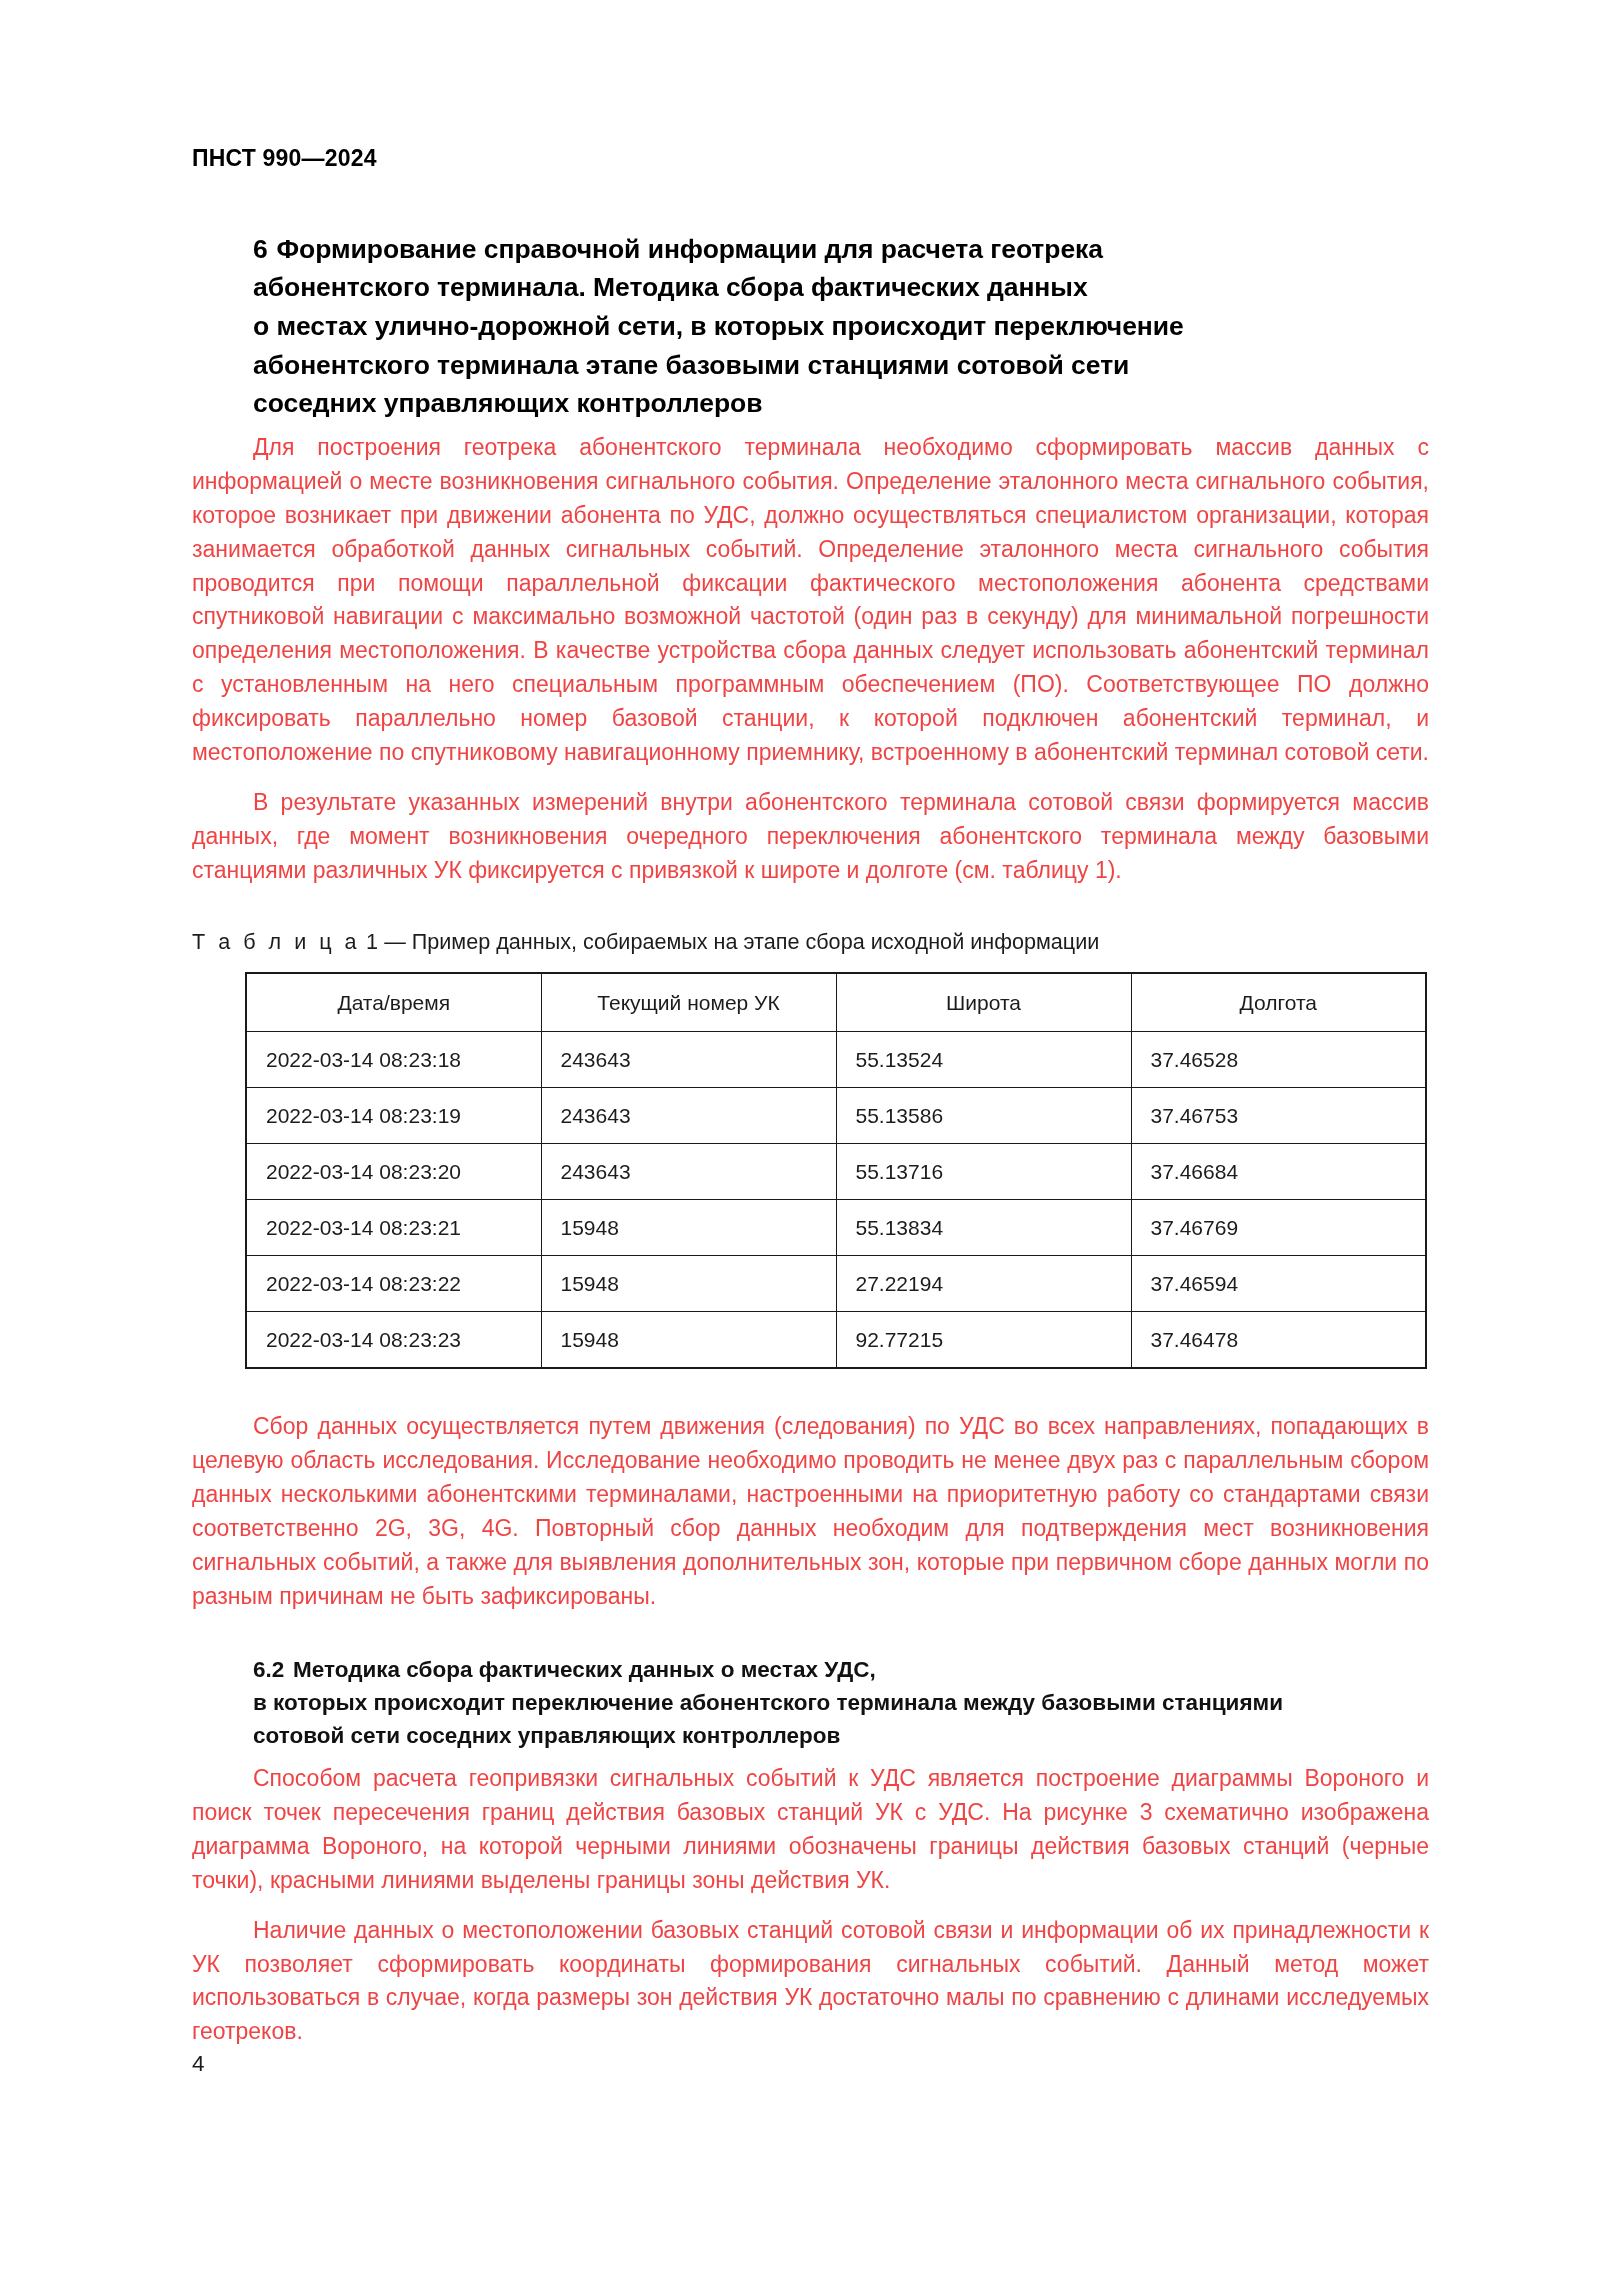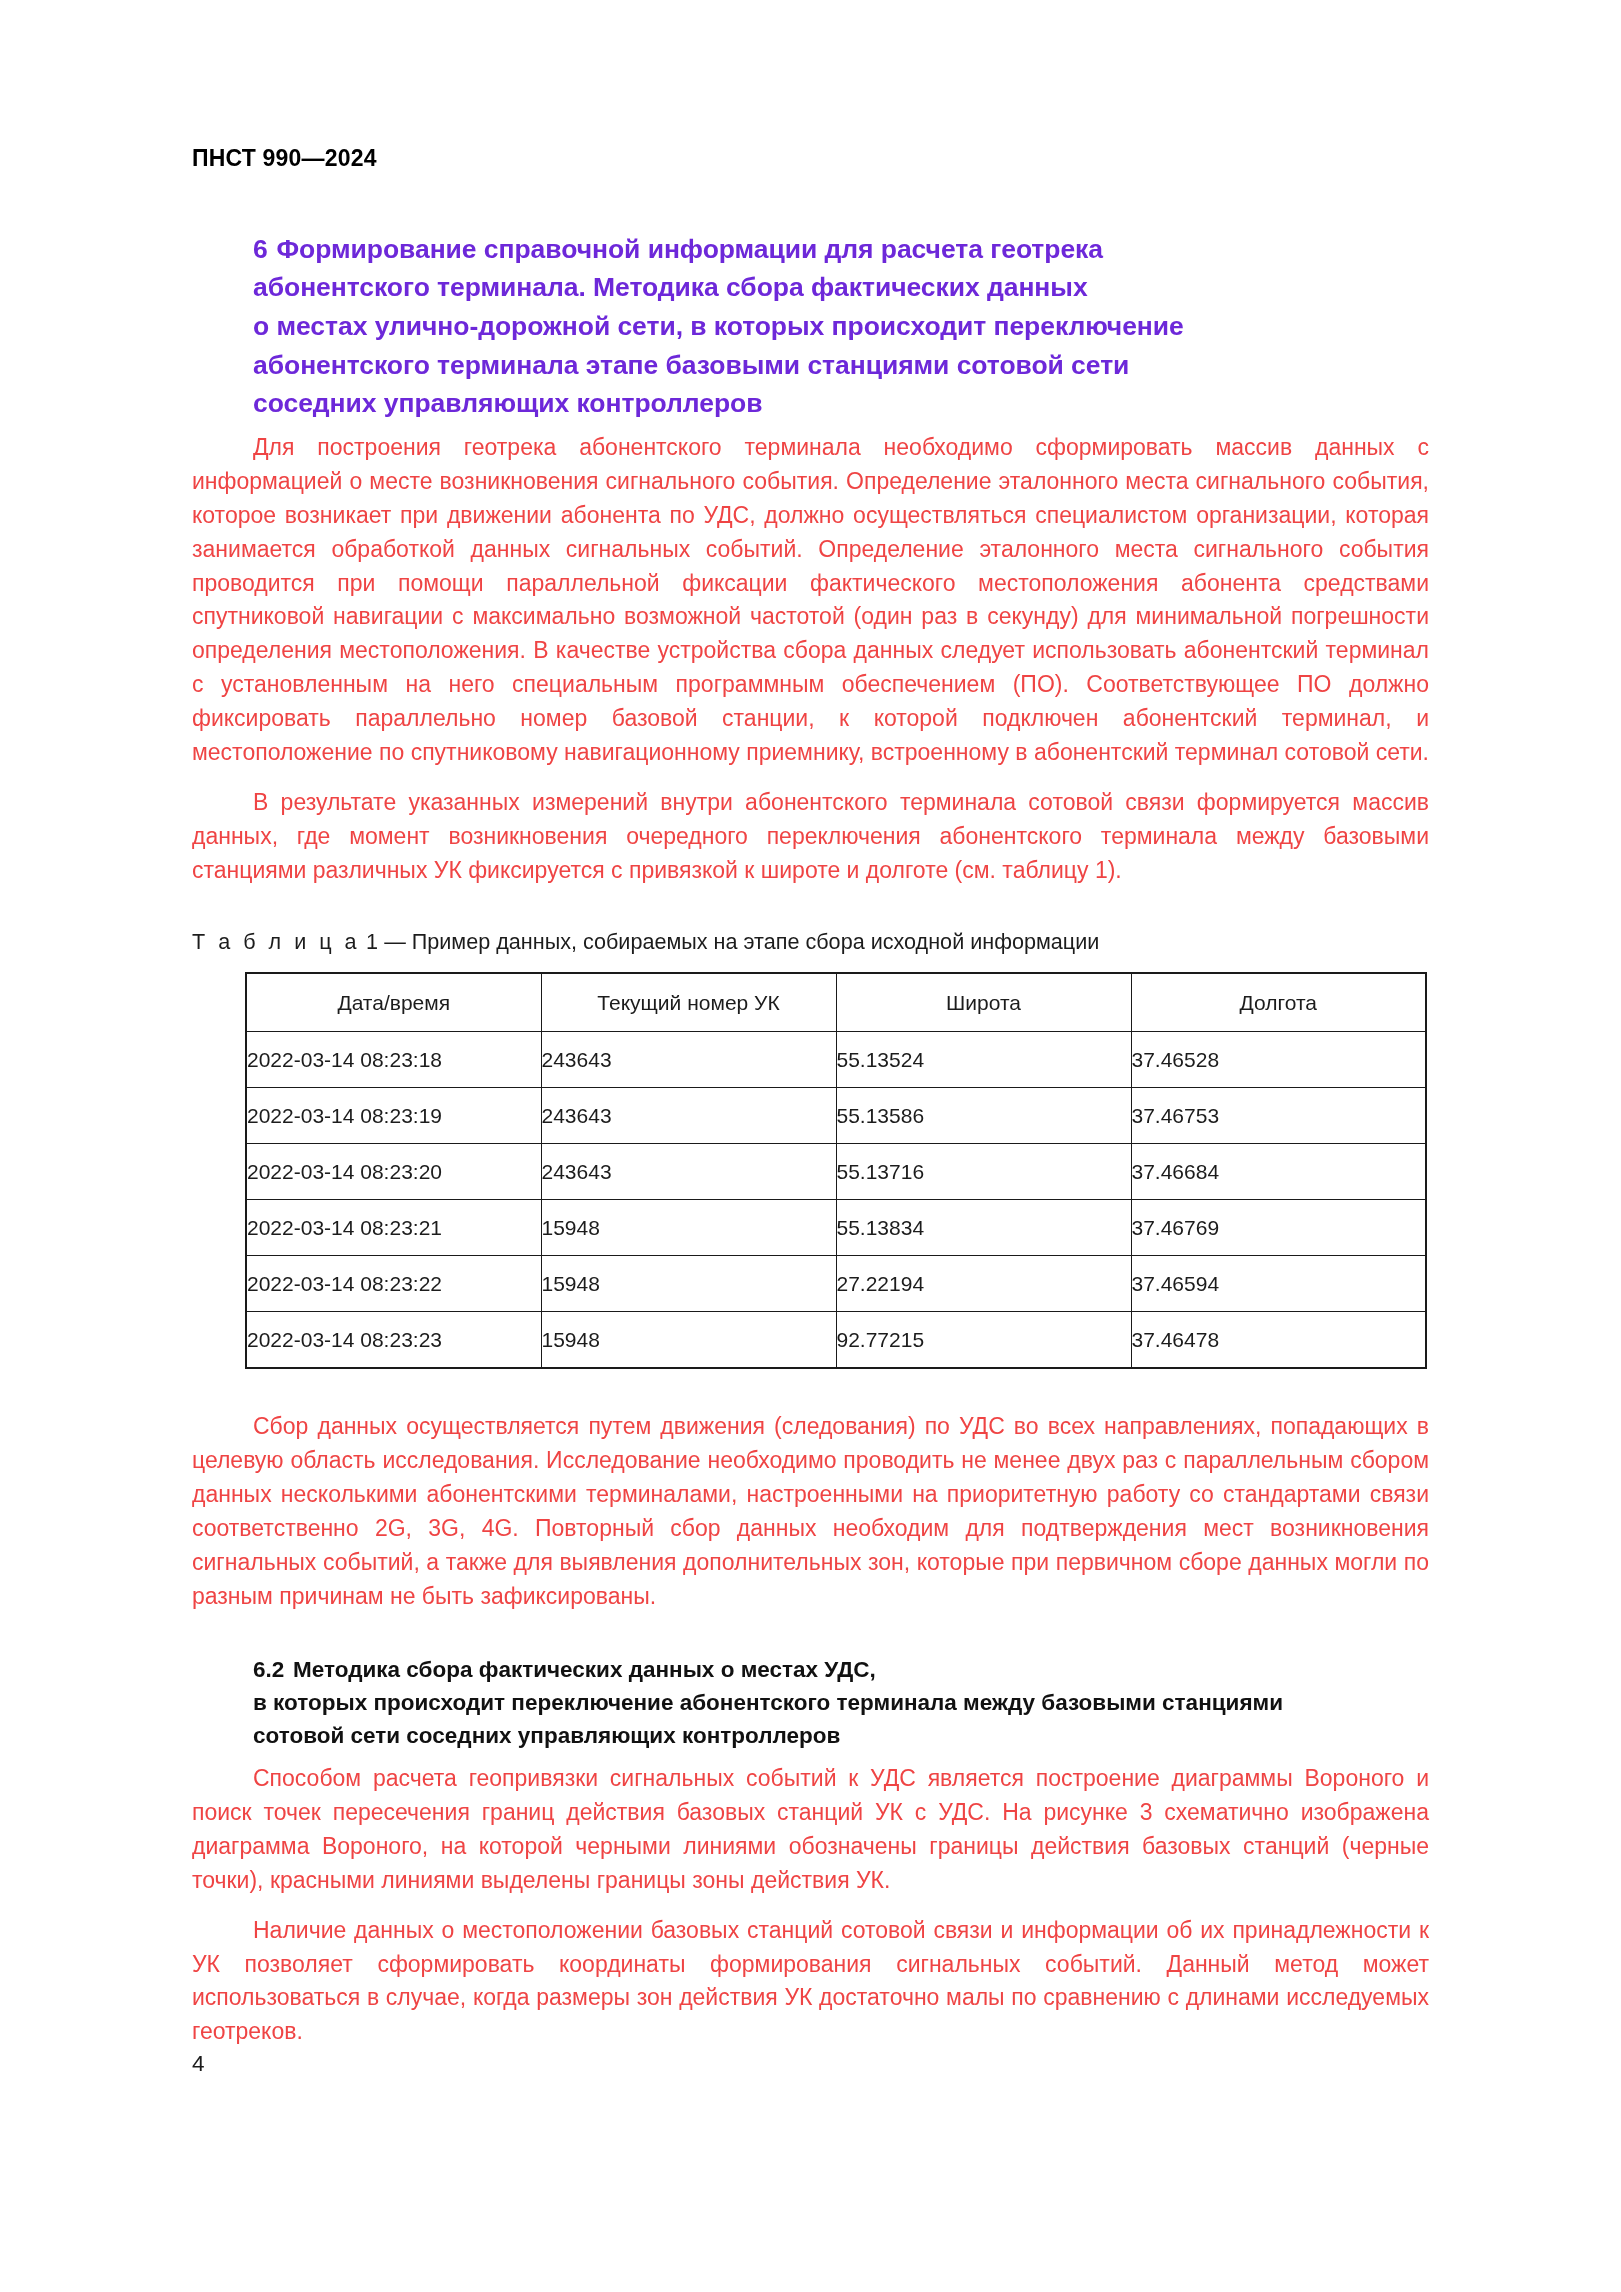--- a/index.html
+++ b/index.html
@@ -30,21 +30,21 @@
     font-weight: bold;
     letter-spacing: 0.2px;
     color: #000000;
     margin: 0 0 57px 0;
     line-height: 1.2;
   }
   .section-title {
     font-size: 26.5px;
     font-weight: bold;
     line-height: 1.46;
-    color: #6d28d9;
+    color: #000000;
     margin: 0 0 7.8px 0;
     padding-left: 61px;
     letter-spacing: -0.05px;
   }
   .section-title .num {
     margin-right: 8.8px;
   }
   .subsection-title {
     font-size: 22.5px;
     font-weight: bold;
@@ -87,21 +87,21 @@
     border-collapse: collapse;
     width: 1182px;
     margin: 0 0 0 53px;
     table-layout: fixed;
   }
   table.data td, table.data th {
     border: 1.5px solid #1a1a1a;
     font-size: 21px;
     font-weight: normal;
     height: 55px;
-    padding: 0 0;
+    padding: 0 19px;
     color: #1c1c1c;
   }
   table.data th {
     height: 57px;
   }
   table.data tr:first-child th {
     border-top-width: 2.5px;
   }
   table.data tr:last-child td {
     border-bottom-width: 2.5px;

